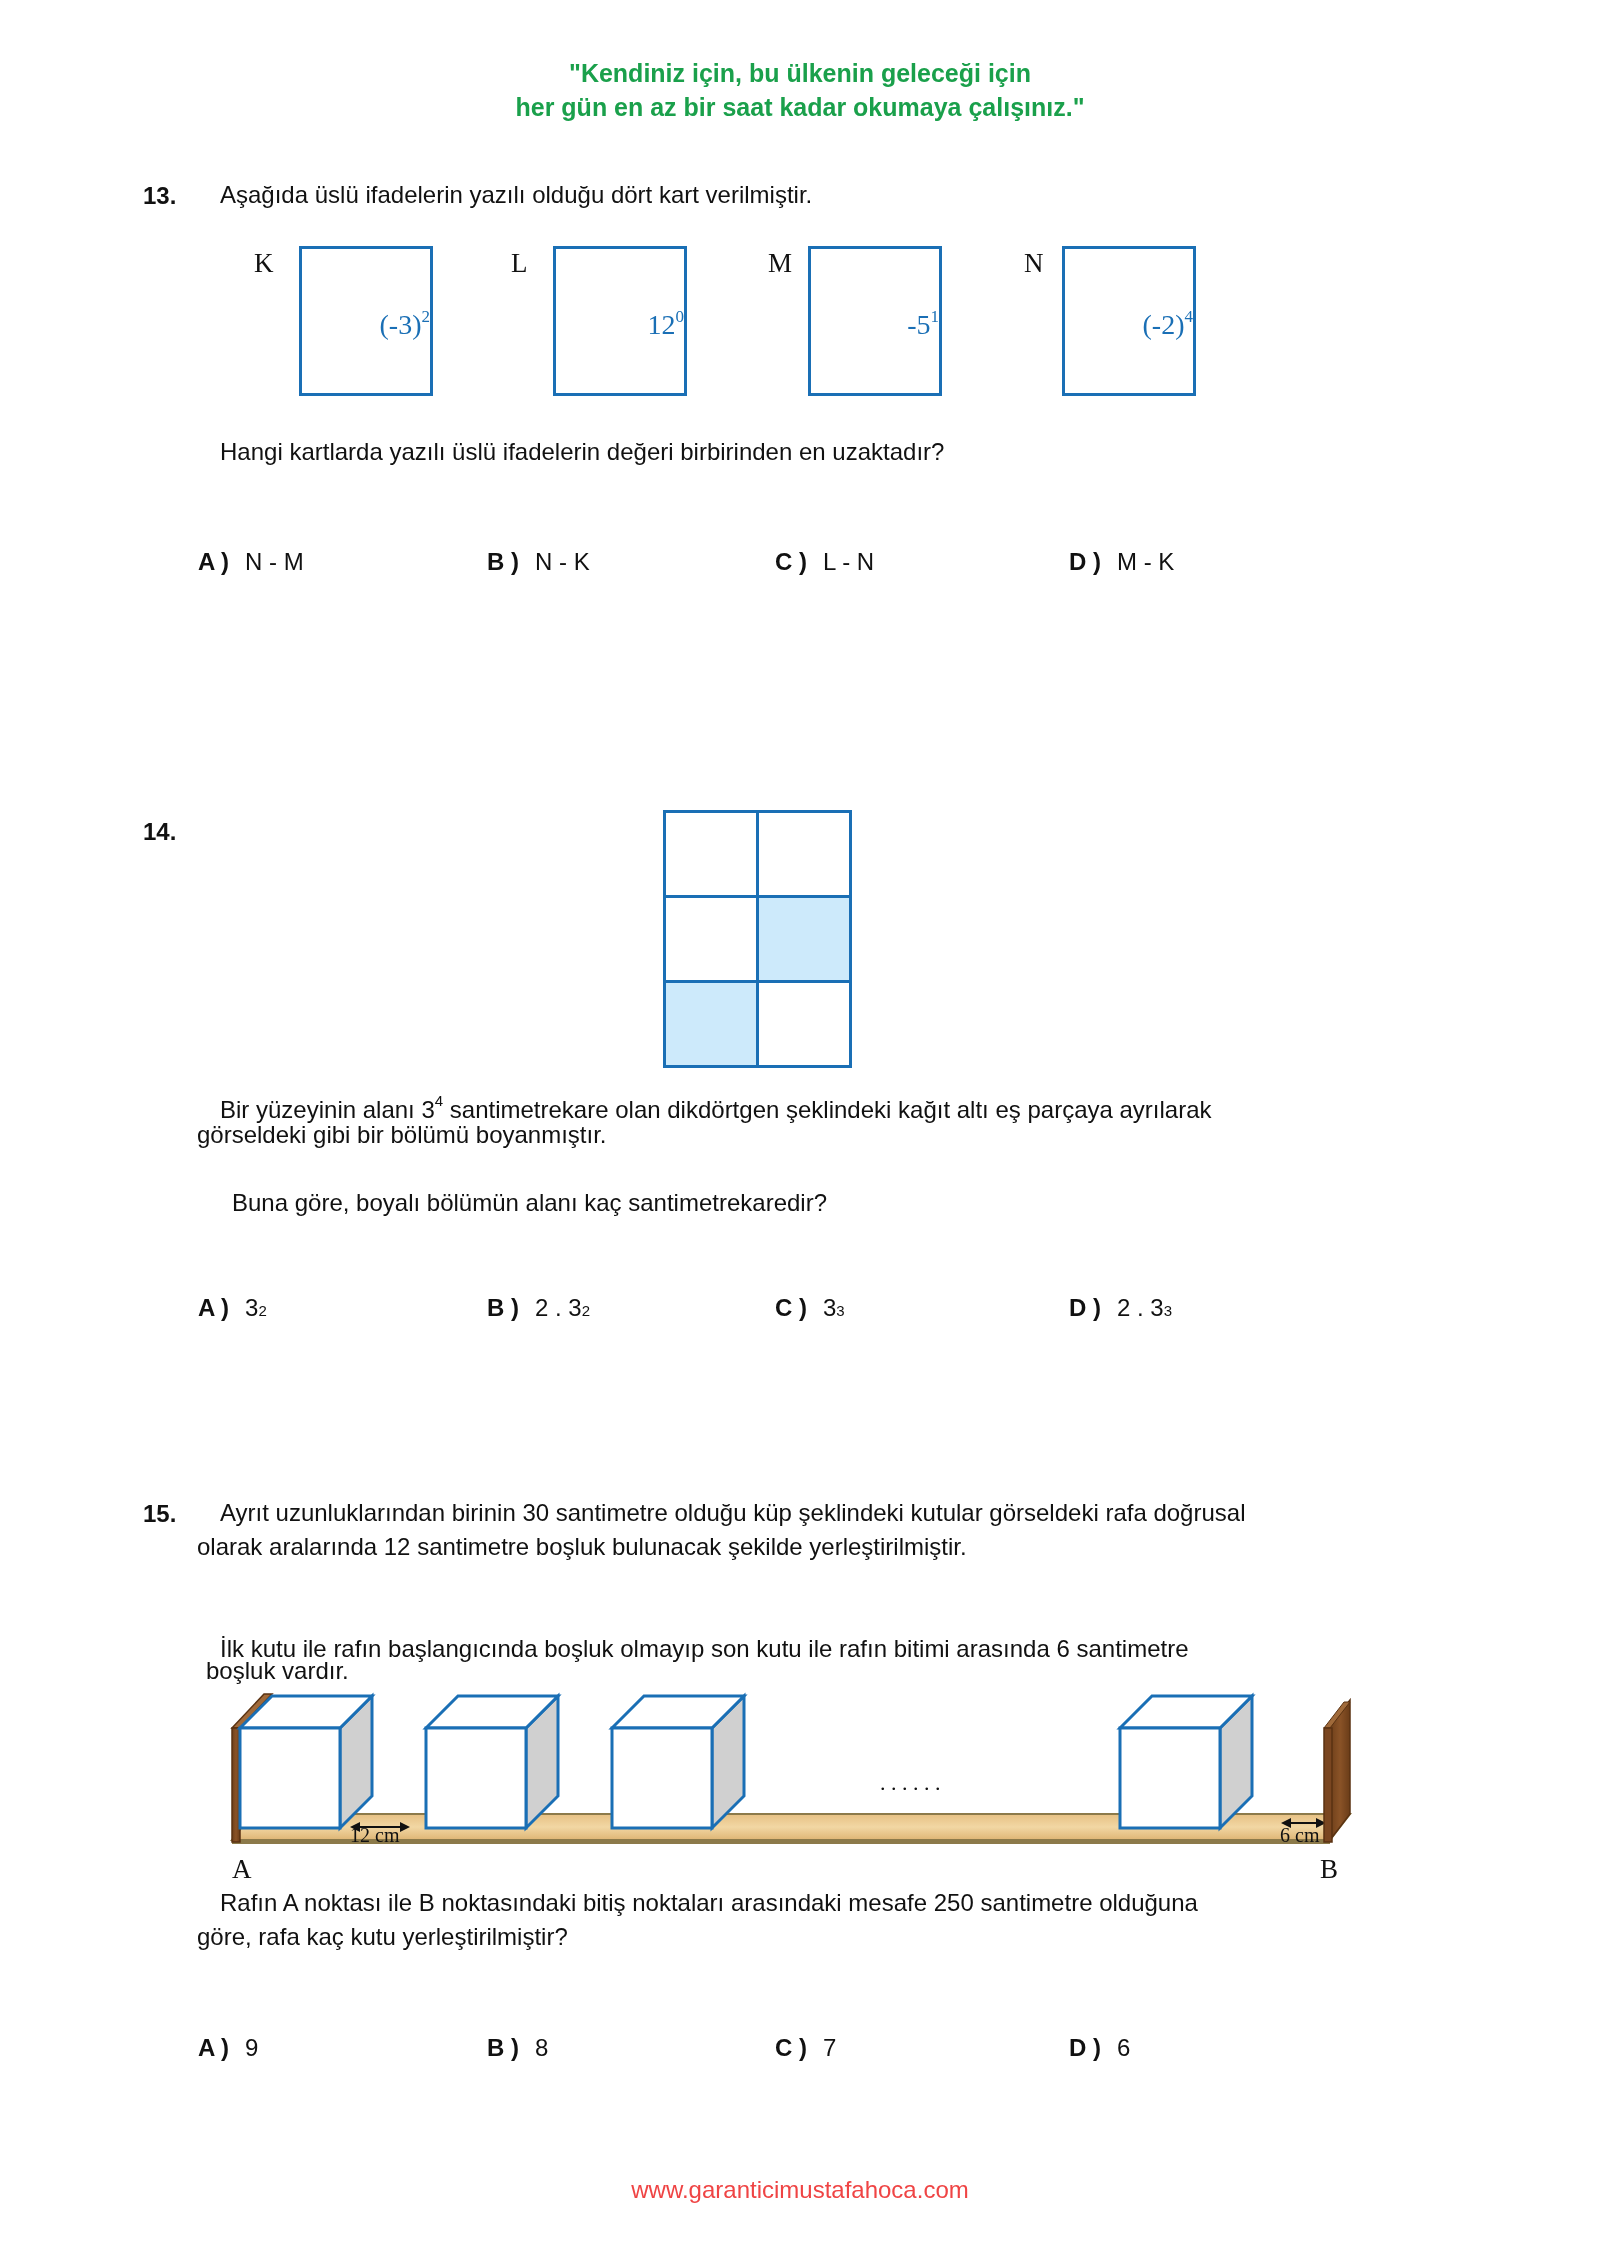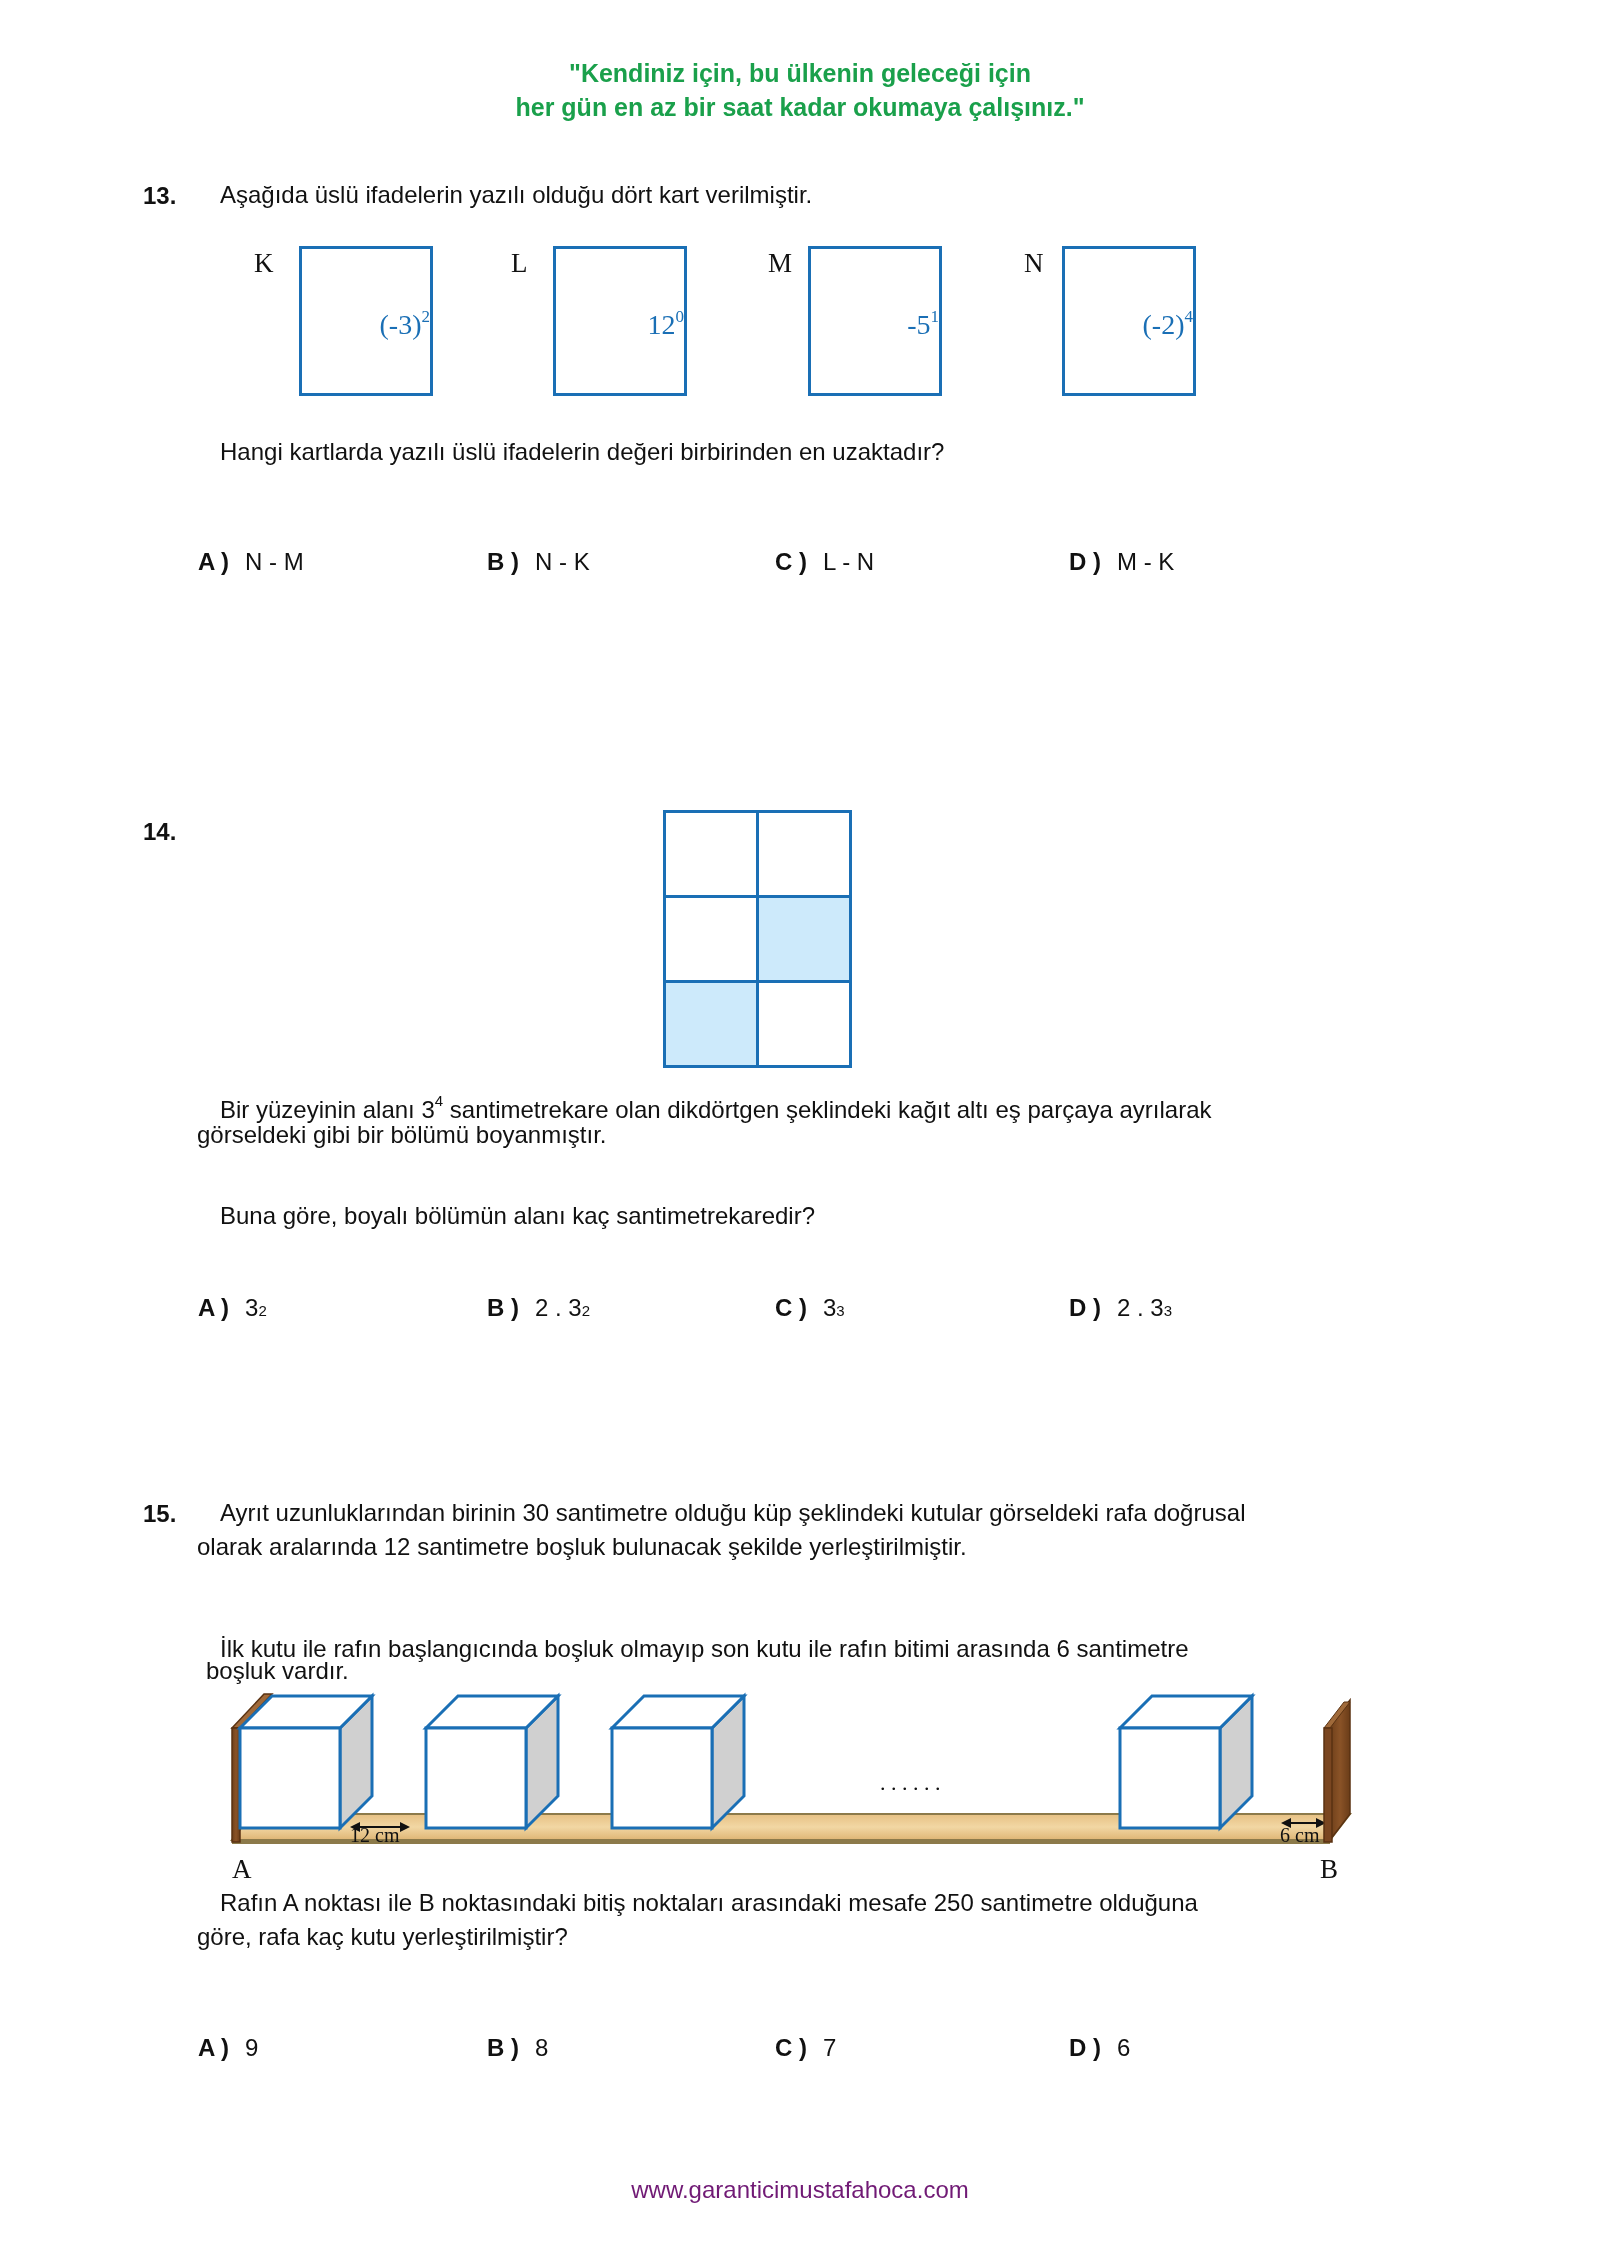--- a/index.html
+++ b/index.html
@@ -14,21 +14,21 @@
   .card { border: 3px solid #1a6fb5; width: 134px; height: 150px; box-sizing: border-box; }
   .card-expr { font-family: "Liberation Serif", serif; color: #1a6fb5; font-size: 28px;
                position: absolute; top: 58px; left: 0; width: 100%; text-align: right; }
   .card-expr sup { font-size: 17px; vertical-align: 12px; }
   .opt { font-size: 24px; display: flex; align-items: baseline; }
   .opt-letter { font-weight: bold; margin-right: 16px; }
   .opt sup { font-size: 15px; vertical-align: 12px; }
   .grid { border-collapse: collapse; }
   .grid td { width: 90px; height: 82px; border: 3px solid #1a6fb5; padding: 0; }
   .grid td.shaded { background: #cdeafb; }
-  .footer { left: 0; width: 1600px; text-align: center; color: #701a75; font-size: 24px; }
+  .footer { left: 0; width: 1600px; text-align: center; color: #ef4444; font-size: 24px; }
   .sup-inline { font-size: 15px; vertical-align: 12px; }
 </style>
 </head>
 <body>
 
 <div class="abs motto" style="top:56px;">"Kendiniz için, bu ülkenin geleceği için</div>
 <div class="abs motto" style="top:90px;">her gün en az bir saat kadar okumaya çalışınız."</div>
 
 <div>
   <div class="abs qnum" style="left:143px; top:182px;">13.</div>
@@ -91,21 +91,21 @@
           <td class="shaded"></td>
           <td></td>
         </tr>
       </tbody>
   </table>
 
   <div class="abs qtext" style="left:220px; top:1084px;">
     <span>Bir yüzeyinin alanı </span><span>3</span><span class="sup-inline">4</span><span> santimetrekare olan dikdörtgen şeklindeki kağıt altı eş parçaya ayrılarak</span>
   </div>
   <div class="abs qtext" style="left:197px; top:1118px;">görseldeki gibi bir bölümü boyanmıştır.</div>
-  <div class="abs qtext" style="left:220px; top:1186px;margin-top:13px;">Buna göre, boyalı bölümün alanı kaç santimetrekaredir?</div>
+  <div class="abs qtext" style="left:232px; top:1186px;">Buna göre, boyalı bölümün alanı kaç santimetrekaredir?</div>
 
   <div class="abs opt" style="left:198px; top:1294px;">
       <span class="opt-letter">A )</span>
       <span>3</span>
       <sup>2</sup>
     </div>
   <div class="abs opt" style="left:487px; top:1294px;">
       <span class="opt-letter">B )</span>
       <span>2 . 3</span>
       <sup>2</sup>

